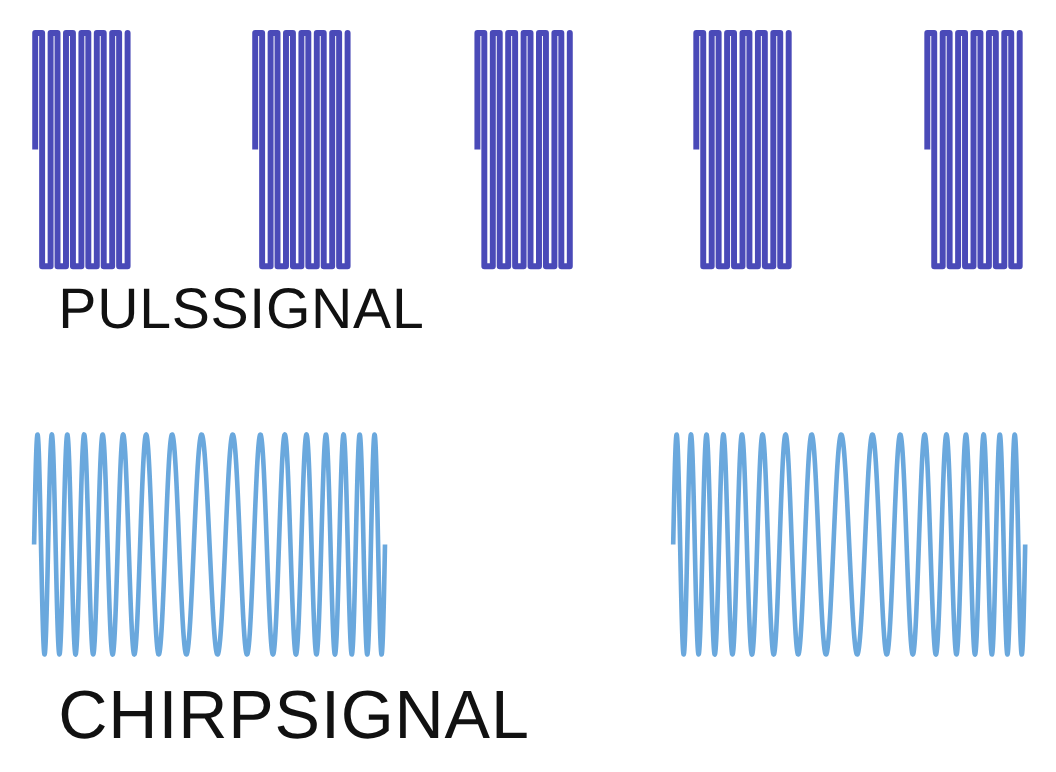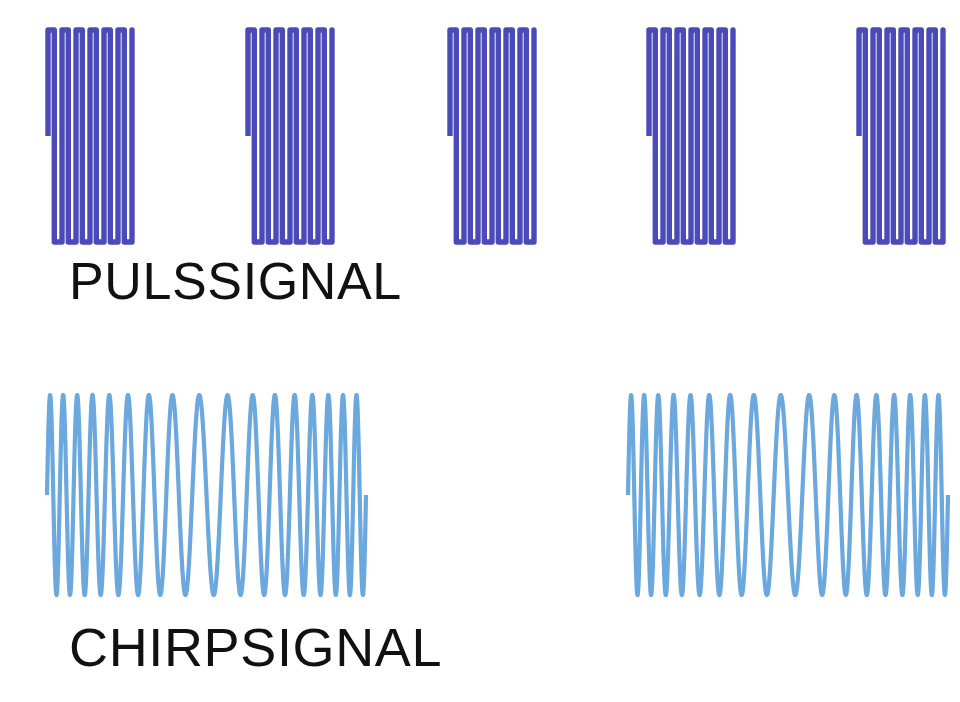--- a/index.html
+++ b/index.html
@@ -9,21 +9,21 @@
   }
   body {
     width: 960px;
     height: 702px;
     font-family: "Liberation Sans", sans-serif;
     overflow: hidden;
     position: relative;
   }
   #figure {
     position: absolute;
-    left: 16px;
+    left: 0;
     top: 0;
     width: 792px;
     height: 702px;
     border-radius: 15px;
   }
   .wave-svg {
     position: absolute;
     left: 0;
     top: 0;
     width: 960px;
@@ -40,21 +40,21 @@
     line-height: 1;
   }
   #pulse-label {
     left: 53px;
     top: 255px;
     font-size: 52px;
   }
   #chirp-label {
     left: 53px;
     top: 620px;
-    font-size: 54px;
+    font-size: 62px;
   }
 </style>
 </head>
 <body>
 
 <div id="figure">
 
   <svg class="wave-svg" id="wave-canvas" viewBox="0 0 960 702" xmlns="http://www.w3.org/2000/svg">
       <path d="M 32 136 L 32 30 L 38.3 30 L 38.3 242 L 46 242 L 46 30 L 46 30 L 52.3 30 L 52.3 242 L 60 242 L 60 30 L 60 30 L 66.3 30 L 66.3 242 L 74 242 L 74 30 L 74 30 L 80.3 30 L 80.3 242 L 88 242 L 88 30 L 88 30 L 94.3 30 L 94.3 242 L 102 242 L 102 30 L 102 30 L 108.3 30 L 108.3 242 L 116 242 L 116 30 L 116 136" fill="none" stroke="#4a4ab8" stroke-width="5.4" stroke-linejoin="round" stroke-linecap="butt"></path>
       <path d="M 232 136 L 232 30 L 238.3 30 L 238.3 242 L 246 242 L 246 30 L 246 30 L 252.3 30 L 252.3 242 L 260 242 L 260 30 L 260 30 L 266.3 30 L 266.3 242 L 274 242 L 274 30 L 274 30 L 280.3 30 L 280.3 242 L 288 242 L 288 30 L 288 30 L 294.3 30 L 294.3 242 L 302 242 L 302 30 L 302 30 L 308.3 30 L 308.3 242 L 316 242 L 316 30 L 316 136" fill="none" stroke="#4a4ab8" stroke-width="5.4" stroke-linejoin="round" stroke-linecap="butt"></path>

